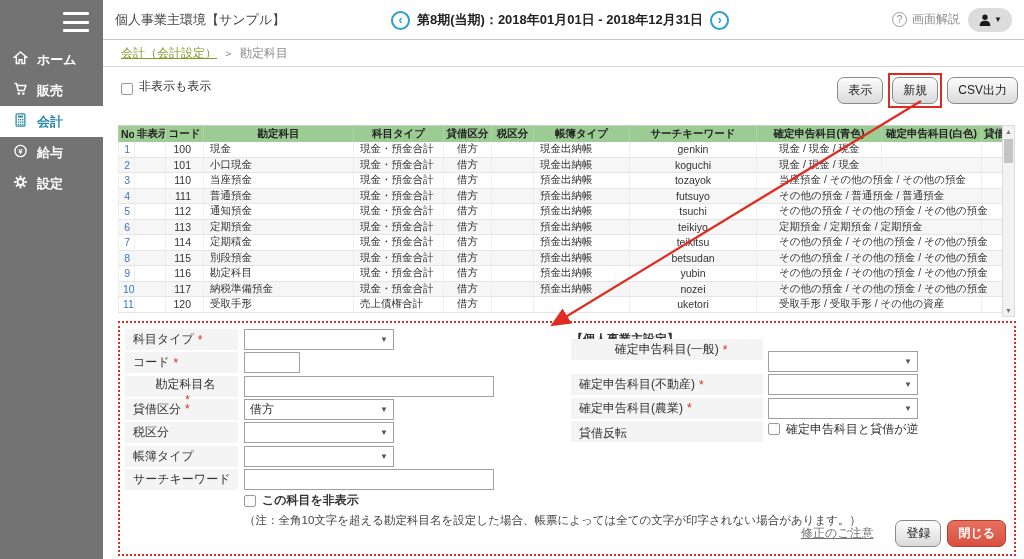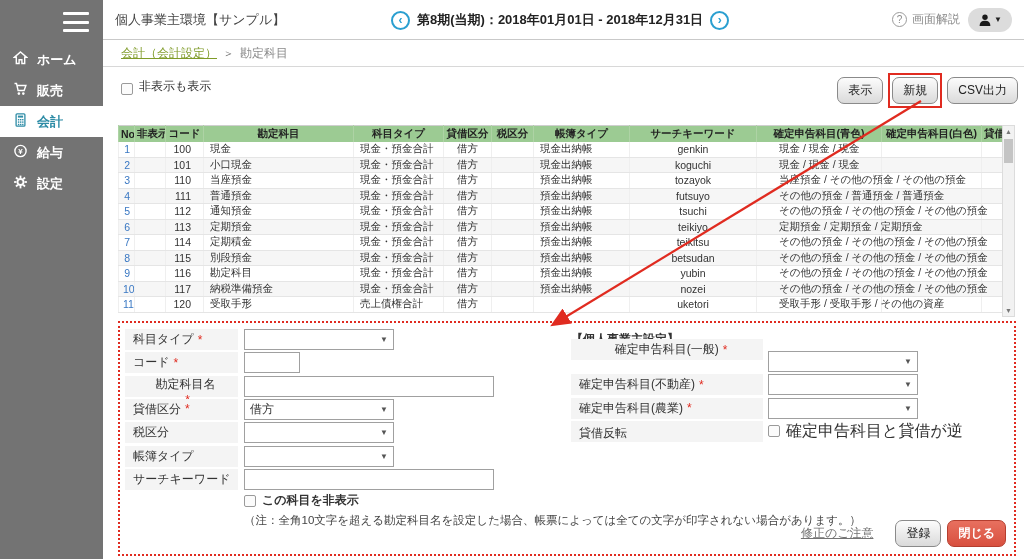--- a/index.html
+++ b/index.html
@@ -67,21 +67,21 @@
   .f-ctrl { position:absolute; left:124px; display:flex; align-items:center; }
   .sel { position:relative; width:150px; height:21px; border:1px solid #a0a0a0; background:#fff; font-size:12px; display:flex; align-items:center; padding:0 16px 0 5px; cursor:pointer; }
   .sel .caret { position:absolute; right:5px; font-size:8px; color:#555; }
   .inp { height:21px; border:1px solid #a0a0a0; background:#fff; font-size:12px; padding:0 4px; }
   .inp.small { width:56px; } .inp.wide { width:250px; }
   .r-label { left:451px; width:192px; }
   .r-ctrl { left:648px; }
   .panel-title { position:absolute; left:451px; top:8px; font-size:12px; font-weight:bold; color:#333; }
   .form-note { position:absolute; left:124px; top:190px; font-size:11.5px; color:#444; white-space:nowrap; }
   .hide-chk { position:absolute; left:124px; top:169px; display:flex; align-items:center; gap:6px; font-size:12px; font-weight:bold; color:#333; }
-  .rev-chk { display:flex; align-items:center; gap:6px; font-size:16px; color:#333; }
+  .rev-chk { display:flex; align-items:center; gap:6px; font-size:12px; color:#333; }
   .form-footer { position:absolute; right:8px; bottom:7px; display:flex; align-items:center; gap:6px; }
   .blue-link { color:#737373; text-decoration:underline; font-size:12px; margin-right:16px; cursor:pointer; }
 
   .arrow-layer { position:absolute; inset:0; z-index:4; pointer-events:none; }
 </style>
 </head>
 <body>
 
 <div class="app">
 

